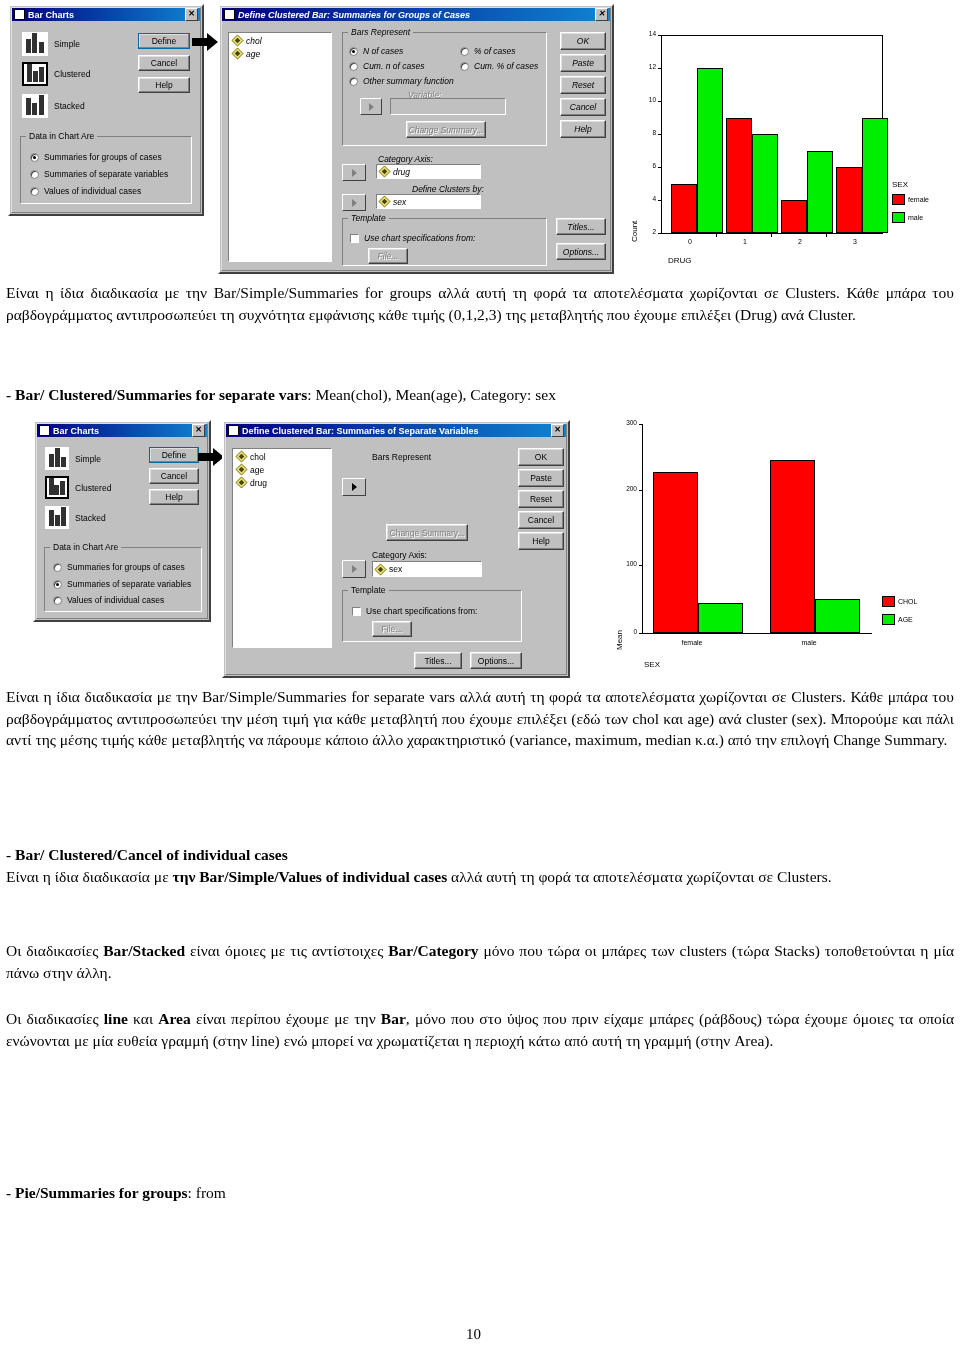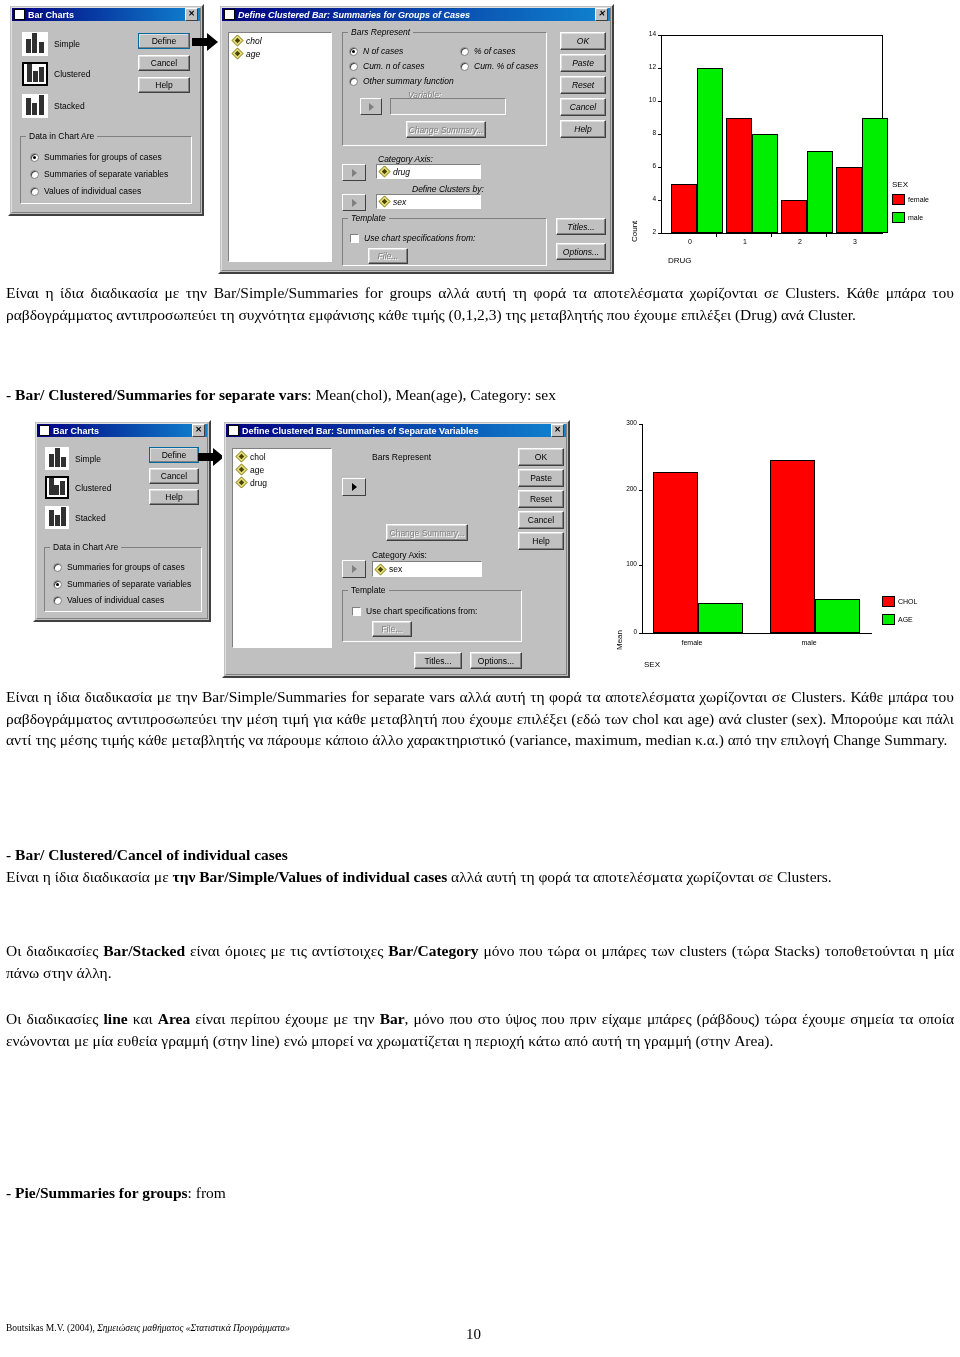--- a/index.html
+++ b/index.html
@@ -500,23 +500,22 @@
 
 <div class="para" style="left:6px;top:866px;width:948px;">
   <span>Είναι η ίδια διαδικασία με </span><b>την Bar/Simple/Values of individual cases</b><span> αλλά αυτή τη φορά τα αποτελέσματα χωρίζονται σε Clusters.</span>
 </div>
 
 <div class="para" style="left:6px;top:940px;width:948px;">
   <span>Οι διαδικασίες </span><b>Bar/Stacked</b><span> είναι όμοιες με τις αντίστοιχες </span><b>Bar/Category</b><span> μόνο που τώρα οι μπάρες των clusters (τώρα Stacks) τοποθετούνται η μία πάνω στην άλλη.</span>
 </div>
 
 <div class="para" style="left:6px;top:1008px;width:948px;">
-  <span>Οι διαδικασίες </span><b>line</b><span> και </span><b>Area</b><span> είναι περίπου έχουμε με την </span><b>Bar</b><span>, μόνο που στο ύψος που πριν είχαμε μπάρες (ράβδους) τώρα έχουμε σημεία τα οποία ενώνονται με μία ευθεία γραμμή (στην line) ενώ μπορεί να χρωματίζεται η περιοχή κάτω από αυτή τη γραμμή (στην Area).</span>
+  <span>Οι διαδικασίες </span><b>line</b><span> και </span><b>Area</b><span> είναι περίπου έχουμε με την </span><b>Bar</b><span>, μόνο που στο ύψος που πριν είχαμε μπάρες (ράβδους) τώρα έχουμε όμοιες τα οποία ενώνονται με μία ευθεία γραμμή (στην line) ενώ μπορεί να χρωματίζεται η περιοχή κάτω από αυτή τη γραμμή (στην Area).</span>
 </div>
 
 <div class="para" style="left:6px;top:1182px;width:948px;">
   <b>- Pie/Summaries for groups</b><span>:  from</span>
 </div>
 
 <div class="footer" style="left:6px;top:1322px;width:620px;">
-  <div><span>Boutsikas M.V. (2004), </span><i>Σημειώσεις μαθήματος «Στατιστικά Προγράμματα»</i></div>
 </div>
 <div class="pageno" style="left:466px;top:1326px;">10</div>
 
 </body></html>

